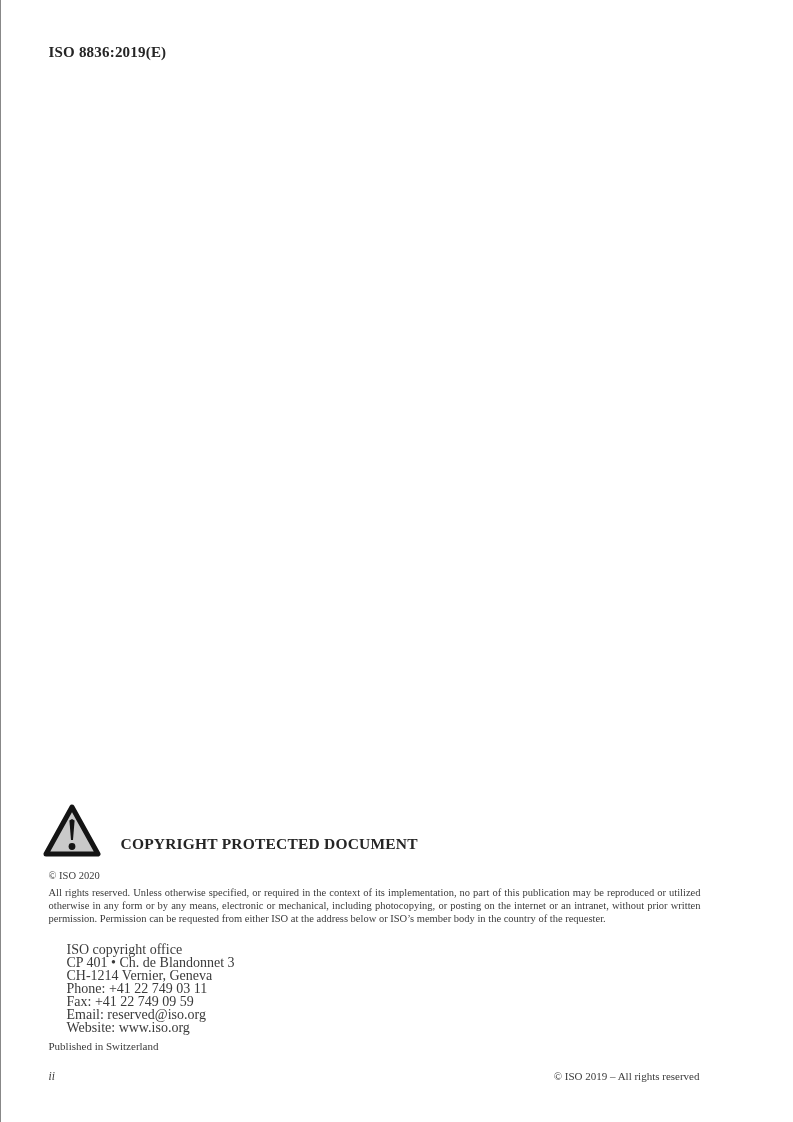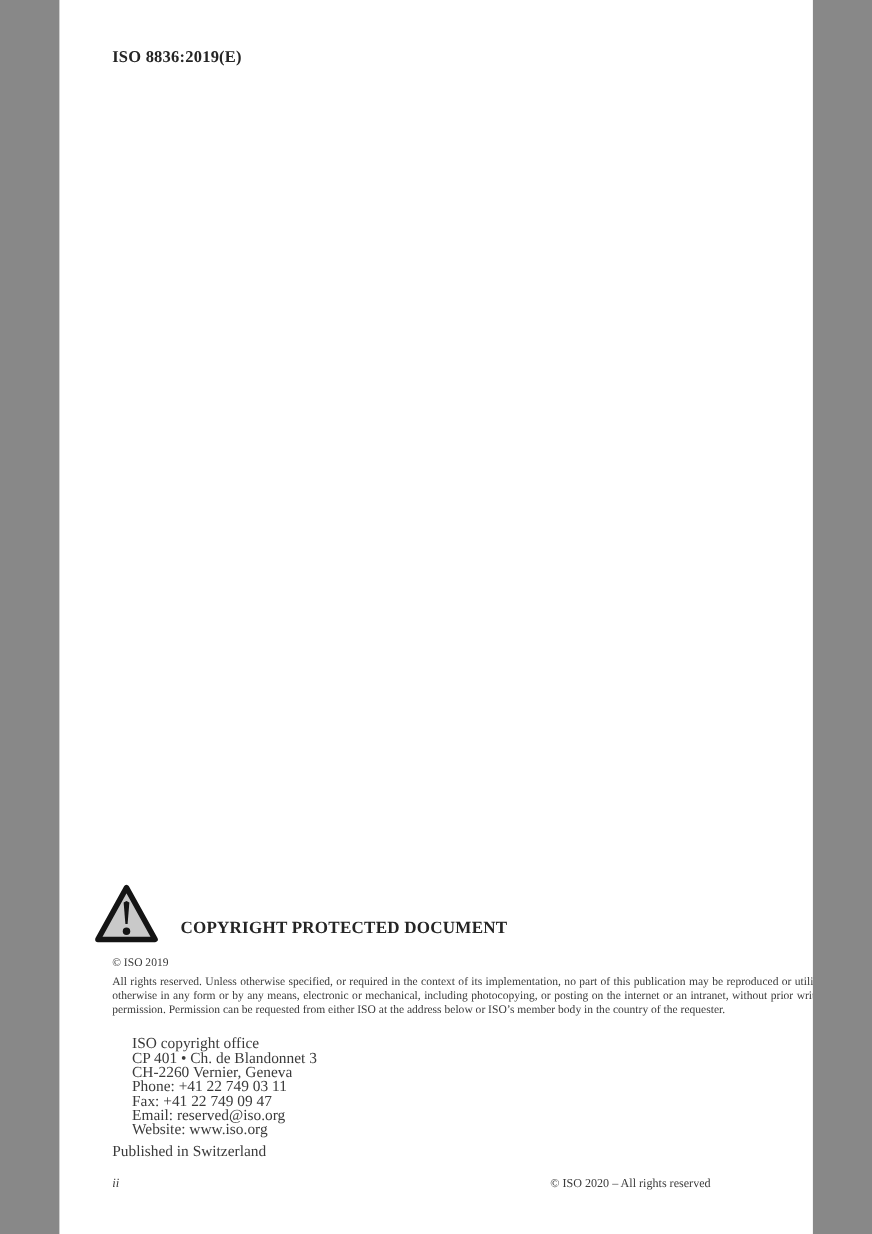--- a/index.html
+++ b/index.html
@@ -1,39 +1,39 @@
 <!DOCTYPE html>
 <html><head>
 <meta charset="utf-8">
 <style>
   * { margin: 0; padding: 0; box-sizing: border-box; }
   html, body { background: #888; }
   .page {
     position: relative;
-    width: 685px;
+    width: 792px;
     height: 1122px;
     background: #ffffff;
     margin: 0 auto;
     font-family: "Liberation Serif", "DejaVu Serif", serif;
     color: #3a3a3a;
     overflow: hidden;
   }
   .doc-header {
     position: absolute;
     top: 44px;
     left: 48px;
     font-size: 15px;
     font-weight: bold;
     color: #252525;
     letter-spacing: 0.2px;
   }
   .copyright-banner {
     position: absolute;
     top: 803px;
-    left: 32px;
+    left: 42px;
     display: flex;
     align-items: flex-end;
     justify-content: flex-end;
   }
   .warning-icon {
     width: 58px;
     height: 56px;
     flex: 0 0 auto;
   }
   .banner-title {
@@ -68,21 +68,21 @@
     left: 66px;
     font-size: 14px;
     line-height: 13px;
     color: #3a3a3a;
   }
   .address-line { display: block; }
   .published-line {
     position: absolute;
     top: 1040px;
     left: 48px;
-    font-size: 14px;
+    font-size: 11px;
     color: #3a3a3a;
     text-align: right;
   }
   .footer-page-num {
     position: absolute;
     top: 1070px;
     left: 48px;
     font-size: 11.5px;
     color: #3a3a3a;
     font-style: italic;
@@ -104,33 +104,33 @@
 
   <div class="copyright-banner">
     <svg class="warning-icon" viewBox="0 0 58 56" xmlns="http://www.w3.org/2000/svg">
       <path d="M29 4 L55 51 L3 51 Z" fill="#c9c9c9" stroke="#141414" stroke-width="5" stroke-linejoin="round"></path>
       <path d="M29 16 L31.6 17.5 L30 37 L28 37 L26.4 17.5 Z" fill="#141414"></path>
       <circle cx="29" cy="43.5" r="3.4" fill="#141414"></circle>
     </svg>
     <span class="banner-title">COPYRIGHT PROTECTED DOCUMENT</span>
   </div>
 
-  <div class="copyright-line">© ISO 2019</div>
+  <div class="copyright-line">© ISO 2020</div>
 
   <div class="copyright-body">All rights reserved. Unless otherwise specified, or required in the context of its implementation, no part of this publication may be reproduced or utilized otherwise in any form or by any means, electronic or mechanical, including photocopying, or posting on the internet or an intranet, without prior written permission. Permission can be requested from either ISO at the address below or ISO’s member body in the country of the requester.</div>
 
   <div class="address-block">
     <span class="address-line">ISO copyright office</span>
     <span class="address-line">CP 401 • Ch. de Blandonnet 3</span>
-    <span class="address-line">CH-2260 Vernier, Geneva</span>
+    <span class="address-line">CH-1214 Vernier, Geneva</span>
     <span class="address-line">Phone: +41 22 749 03 11</span>
-    <span class="address-line">Fax: +41 22 749 09 47</span>
+    <span class="address-line">Fax: +41 22 749 09 59</span>
     <span class="address-line">Email: reserved@iso.org</span>
     <span class="address-line">Website: www.iso.org</span>
   </div>
 
   <div class="published-line">Published in Switzerland</div>
 
   <div class="footer-page-num">ii</div>
 
-  <div class="footer-copyright">© ISO 2020 – All rights reserved</div>
+  <div class="footer-copyright">© ISO 2019 – All rights reserved</div>
 
 </div>
 
 </body></html>

